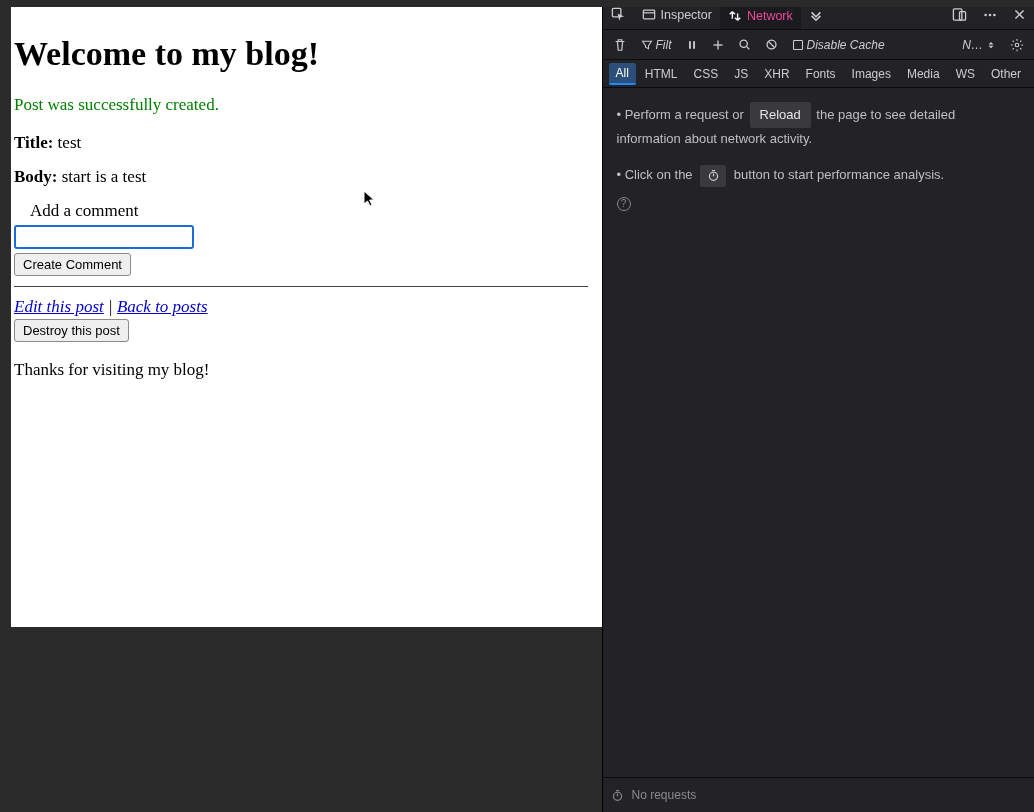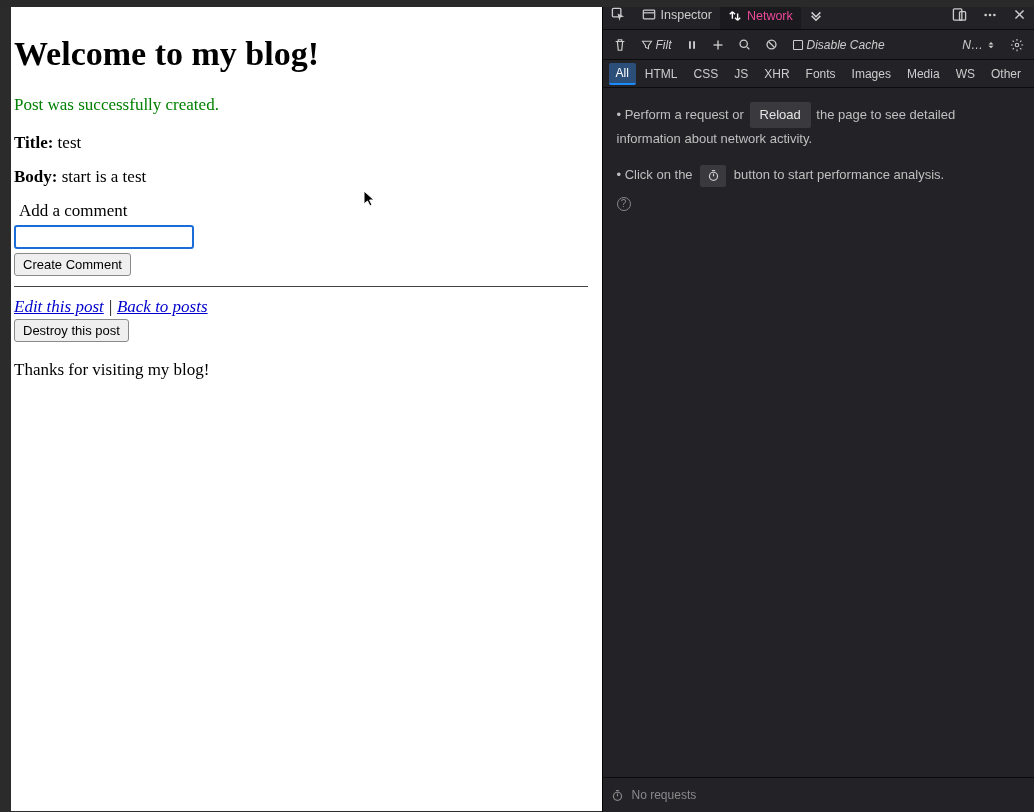--- a/index.html
+++ b/index.html
@@ -19,40 +19,40 @@
   .topbar {
     position:absolute;
     top:0; left:0; right:0;
     height:7px;
     background:#2a2a2a;
   }
 
   
   .page {
     width:644px;
-    height:804px;
+    height:620px;
     margin-top:7px;
     background:#fff;
     color:#000;
     padding:14px 14px;
     font-size:17px;
   }
   .page h1 {
     font-size:34px;
     font-weight:bold;
     margin:14px 0 22px 0;
     font-family: Georgia, serif;
   }
   .flash {
     color:#008000;
     margin:12px 0 18px 0;
   }
   .field-row { margin:0 0 14px 0; }
   .field-row b { font-weight:bold; }
-  .comment-label { margin:12px 0 4px 5px; }
+  .comment-label { margin:12px 0 4px 16px; }
   .comment-input {
     display:block;
     width:180px;
     height:24px;
     border:2px solid #1a6dd6;
     border-radius:3px;
     background:#fff;
     margin:0 0 4px 0;
     padding:2px 4px;
     font-size:14px;

